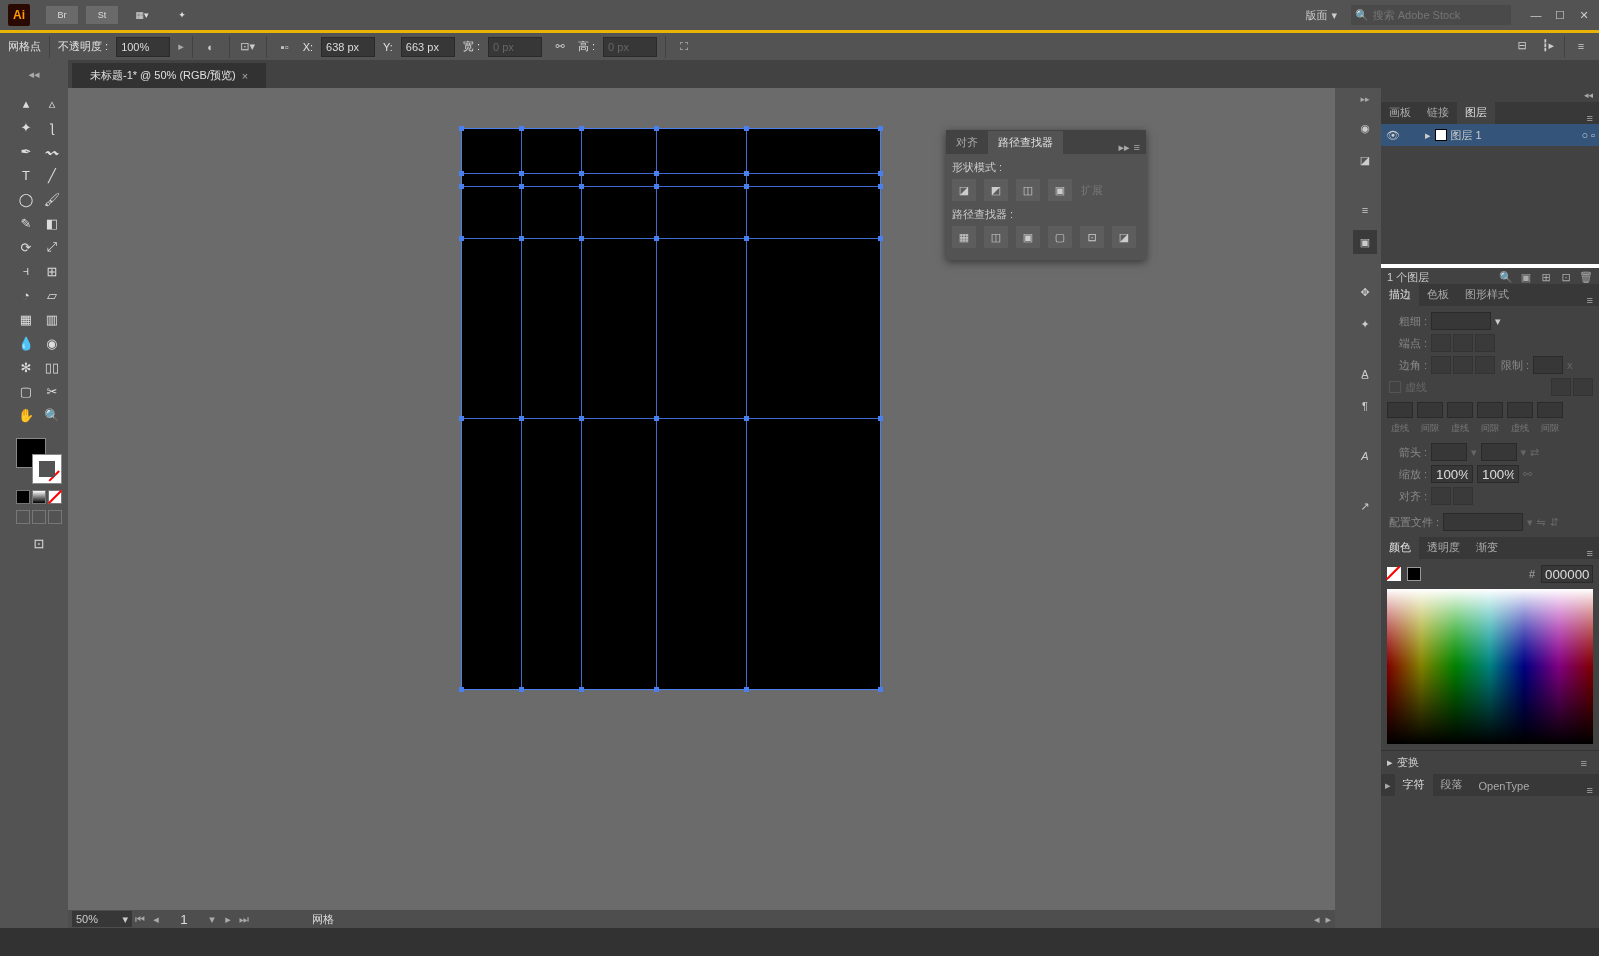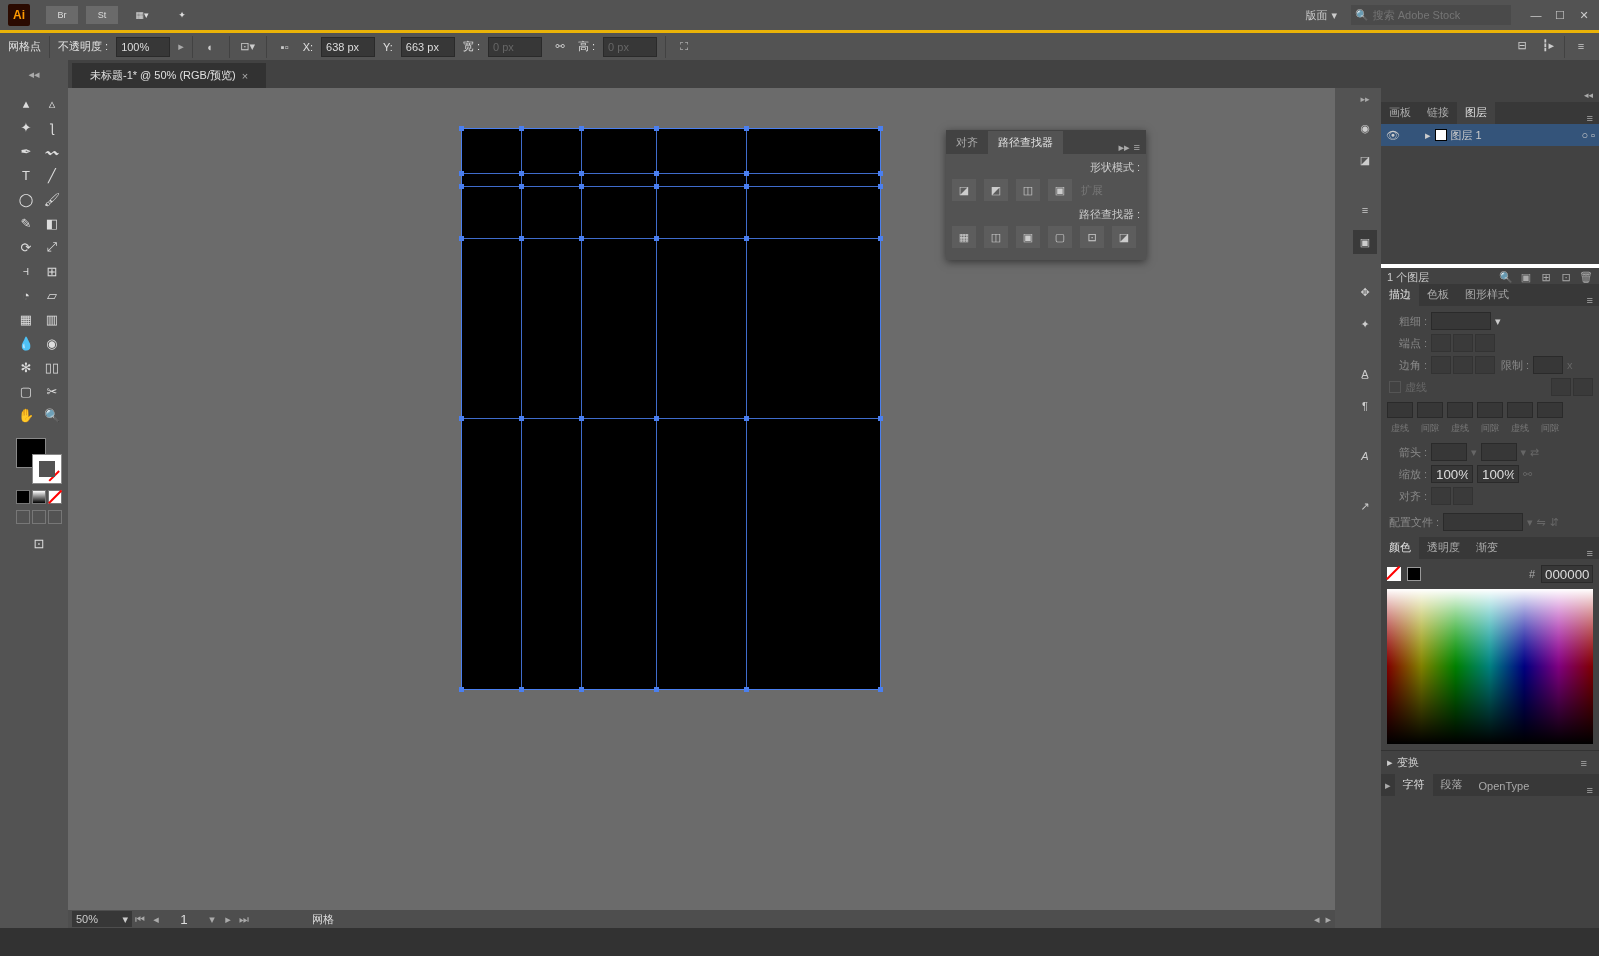--- a/index.html
+++ b/index.html
@@ -113,21 +113,21 @@
 .collapse-header { display:flex; align-items:center; padding:4px 6px; background:#424242; border-top:1px solid #333;}
 .collapse-arrow{width:10px;}
 
 
 .float-panel { position:absolute; left:946px; top:130px; width:200px; background:#535353; box-shadow:0 2px 8px rgba(0,0,0,0.5);}
 .float-tabs { display:flex; background:#424242; height:24px; align-items:flex-end;}
 .ftab { padding:4px 10px; color:#aaa;}
 .ftab.active { background:#535353; color:#e0e0e0;}
 .float-menu{margin-left:auto;padding:0 6px;color:#aaa;display:flex;gap:4px;}
 .float-body { padding:6px;}
-.float-label { color:#ccc; margin-bottom:4px; display:block;text-align:right;}
+.float-label { color:#ccc; margin-bottom:4px; display:block;}
 .icon-row { display:flex; gap:8px; margin-bottom:6px;}
 .pf-icon { width:24px; height:22px; background:#5d5d5d; display:flex; align-items:center; justify-content:center;}
 .pf-icon.ghost{background:transparent;color:#777;}
 </style>
 </head>
 <body>
 
 <div class="menubar">
   <div class="ai-logo">Ai</div>
   <div style="display:flex;gap:8px;margin-left:12px;">

